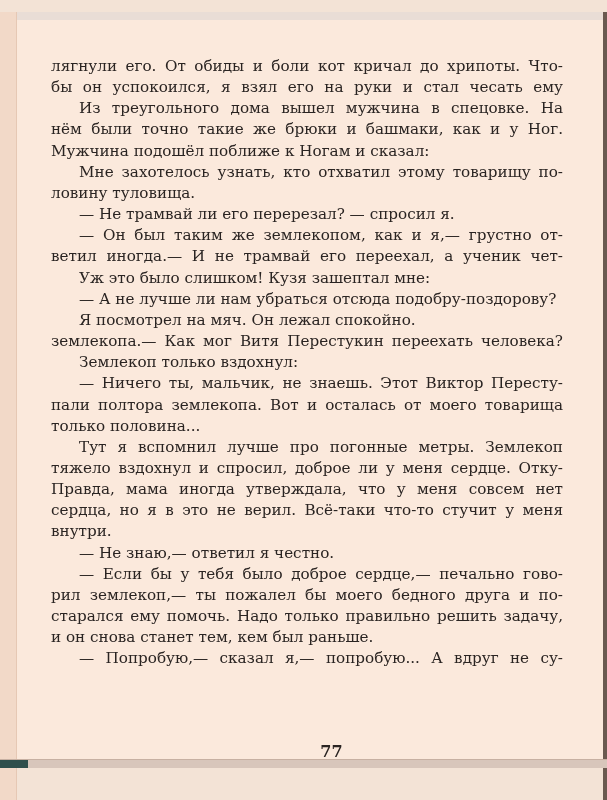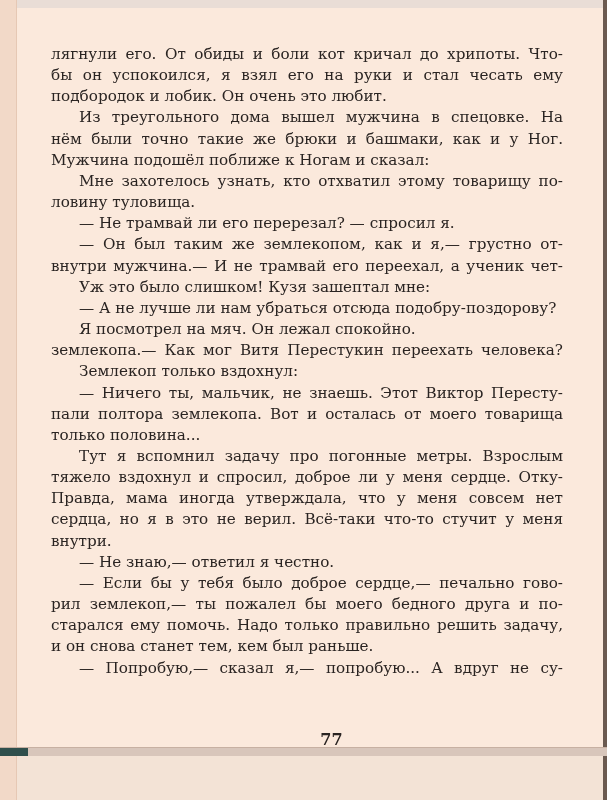--- a/index.html
+++ b/index.html
@@ -1,18 +1,18 @@
 <!DOCTYPE html>
 <html><head>
 <meta charset="utf-8">
 <style>
   html, body { margin:0; padding:0; }
   body { width:607px; height:800px; overflow:hidden; background:#f3e3d6; position:relative; }
   .page {
-    position:absolute; left:0; top:0; width:607px; height:756px;
+    position:absolute; left:0; top:12px; width:607px; height:756px;
     background:#fbe9dc;
   }
   .top-edge { position:absolute; left:0; top:0; width:607px; height:8px; background:#e9ddd6; }
   .left-strip { position:absolute; left:0; top:0; width:16px; height:800px; background:#f2d9c8; border-right:1px solid #e6c8b4; }
   .right-edge { position:absolute; right:0; top:0; width:4px; height:800px; background:#6b5a50; }
   .bottom-edge { position:absolute; left:0; bottom:0; width:607px; height:8px; background:#d8c6bb; border-top:1px solid #c7b0a2; }
   .bottom-corner { position:absolute; left:0; bottom:0; width:28px; height:8px; background:#2f4f4c; }
   .text {
     position:absolute; left:51px; top:44px; width:512px;
     font-family:"DejaVu Serif", serif;
@@ -31,38 +31,37 @@
 <body>
 
 <div class="page">
   <div class="top-edge"></div>
   <div class="left-strip"></div>
   <div class="right-edge"></div>
 
   <div class="text" id="text">
       <span class="line">лягнули его. От обиды и боли кот кричал до хрипоты. Что-</span>
       <span class="line">бы он успокоился, я взял его на руки и стал чесать ему</span>
-      <span class="line last">подбородок и лобик. Он очень это любит.</span>
       <span class="line indent">Из треугольного дома вышел мужчина в спецовке. На</span>
       <span class="line">нём были точно такие же брюки и башмаки, как и у Ног.</span>
       <span class="line last">Мужчина подошёл поближе к Ногам и сказал:</span>
       <span class="line indent">Мне захотелось узнать, кто отхватил этому товарищу по-</span>
       <span class="line last">ловину туловища.</span>
       <span class="line indent last">— Не трамвай ли его перерезал? — спросил я.</span>
       <span class="line indent">— Он был таким же землекопом, как и я,— грустно от-</span>
-      <span class="line">внутри мужчина.— И не трамвай его переехал, а ученик чет-</span>
+      <span class="line">ветил иногда.— И не трамвай его переехал, а ученик чет-</span>
       <span class="line indent last">Уж это было слишком! Кузя зашептал мне:</span>
       <span class="line indent last">— А не лучше ли нам убраться отсюда подобру-поздорову?</span>
       <span class="line indent last">Я посмотрел на мяч. Он лежал спокойно.</span>
       <span class="line">землекопа.— Как мог Витя Перестукин переехать человека?</span>
       <span class="line indent last">Землекоп только вздохнул:</span>
       <span class="line indent">— Ничего ты, мальчик, не знаешь. Этот Виктор Пересту-</span>
       <span class="line">пали полтора землекопа. Вот и осталась от моего товарища</span>
       <span class="line last">только половина...</span>
-      <span class="line indent">Тут я вспомнил задачу про погонные метры. Взрослым</span>
+      <span class="line indent">Тут я вспомнил лучше про погонные метры. Землекоп</span>
       <span class="line">тяжело вздохнул и спросил, доброе ли у меня сердце. Отку-</span>
       <span class="line">Правда, мама иногда утверждала, что у меня совсем нет</span>
       <span class="line">сердца, но я в это не верил. Всё-таки что-то стучит у меня</span>
       <span class="line last">внутри.</span>
       <span class="line indent last">— Не знаю,— ответил я честно.</span>
       <span class="line indent">— Если бы у тебя было доброе сердце,— печально гово-</span>
       <span class="line">рил землекоп,— ты пожалел бы моего бедного друга и по-</span>
       <span class="line">старался ему помочь. Надо только правильно решить задачу,</span>
       <span class="line last">и он снова станет тем, кем был раньше.</span>
       <span class="line indent">— Попробую,— сказал я,— попробую... А вдруг не су-</span>

